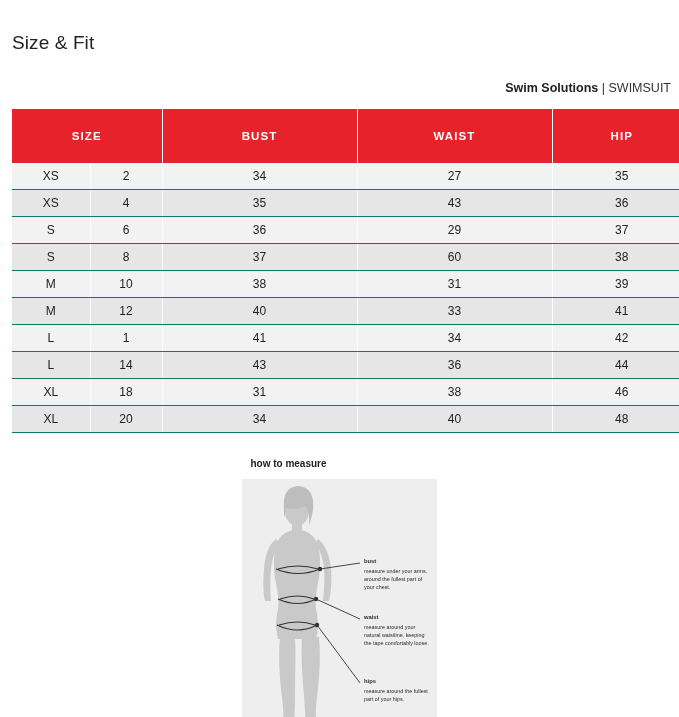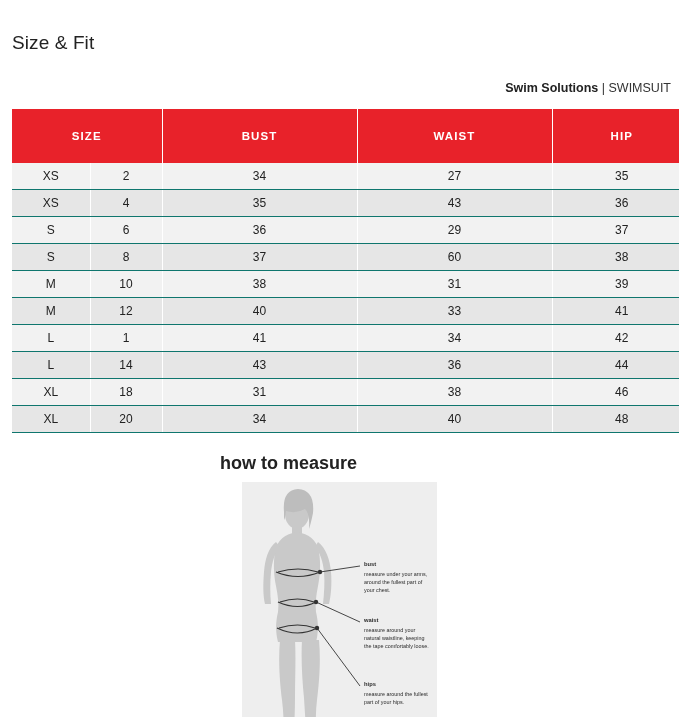--- a/index.html
+++ b/index.html
@@ -88,21 +88,21 @@
   .col-bust   { width: 195px; }
   .col-waist  { width: 195px; }
   .col-hip    { width: 139px; }
 
   .how-to-measure {
     margin: 20px 0 0 0;
     text-align: center;
   }
   .how-to-measure .htm-label {
     display: inline-block;
-    font-size: 18px;
+    font-size: 10px;
     font-weight: bold;
     color: #222222;
     margin-left: -102px;
   }
   .figure-wrap {
     margin: 8px auto 0 auto;
     width: 195px;
     height: 282px;
     background: #eeeeee;
     position: relative;

